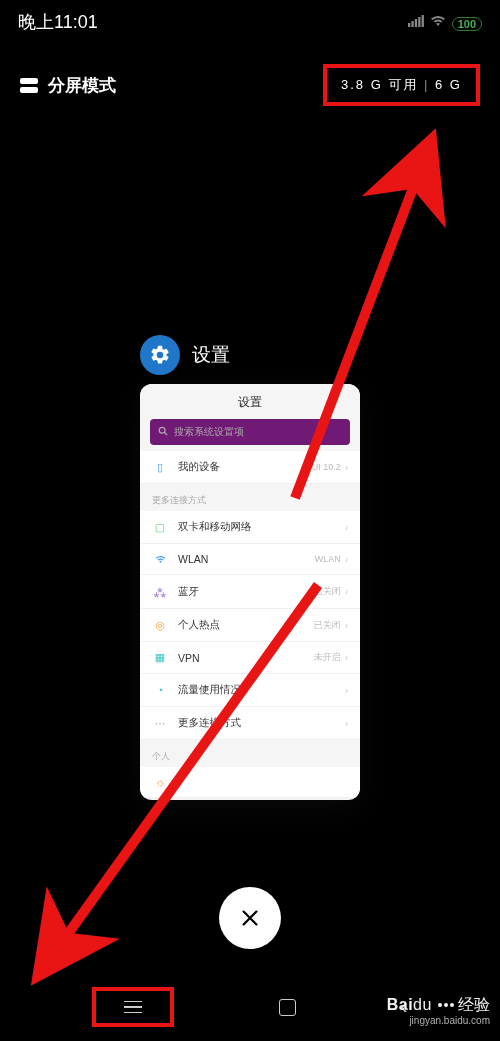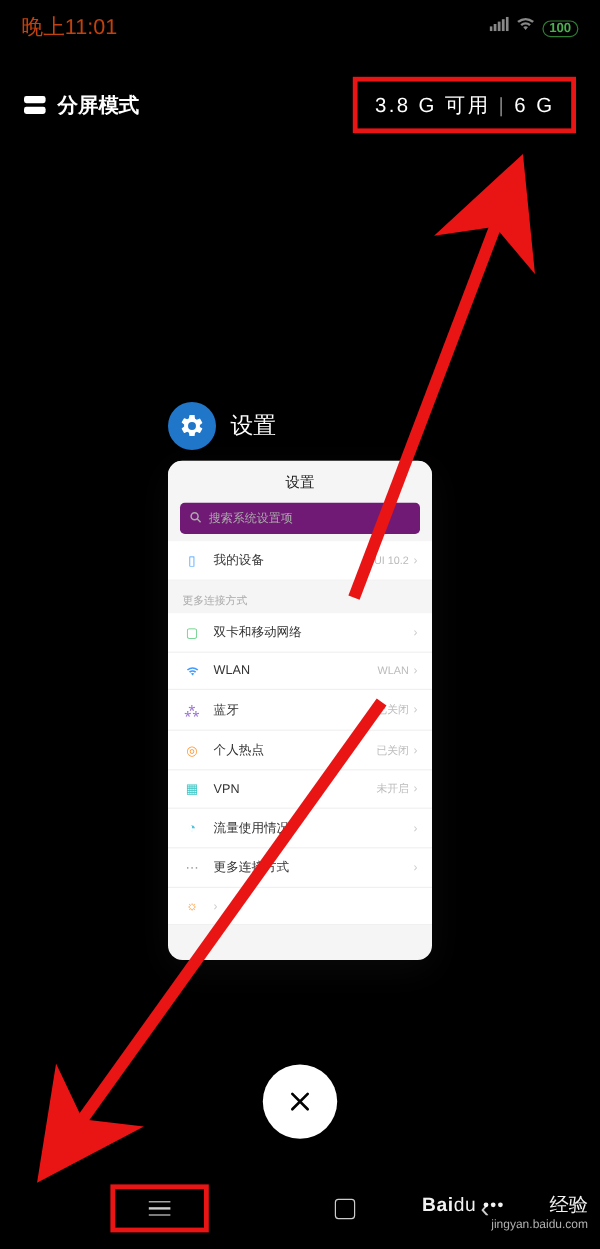--- a/index.html
+++ b/index.html
@@ -12,38 +12,38 @@
       overflow: hidden;
       color: #fff;
     }
     .status-bar {
       display: flex;
       justify-content: space-between;
       align-items: center;
       padding: 8px 18px 4px;
       height: 40px;
     }
-    .status-time { color: #c2410c; font-size: 18px; }
+    .status-time { color: #ffffff; font-size: 18px; }
     .status-right { display: flex; align-items: flex-end; gap: 6px; }
     .sig-icon, .wifi-icon { color: #888; }
     .batt { 
       border: 1.5px solid #2e7d32; border-radius: 8px; 
       padding: 0 5px; font-size: 11px; color: #4caf50; font-weight: 600;
       position: relative;
     }
     
     .top-row {
       display: flex; justify-content: space-between; align-items: center;
       padding: 24px 20px 12px;
     }
     .split-mode { display: flex; align-items: center; gap: 10px; font-size: 17px; color: #fff; font-weight: bold; }
     .split-icon { display: flex; flex-direction: column; gap: 3px; }
     .split-icon span { width: 18px; height: 6px; background: #fff; border-radius: 2px; display: block; }
     .mem-box {
-      border: 4px solid #e91515; padding: 8px 14px; font-size: 17px; color: #fff;
+      border: 4px solid #e91515; padding: 8px 14px; font-size: 13px; color: #fff;
       letter-spacing: 2px;
     }
     .mem-box .div { opacity: .5; }
 
     .card-header {
       position: absolute; left: 140px; top: 335px;
       display: flex; align-items: center; gap: 12px;
     }
     .gear-wrap {
       width: 40px; height: 40px; border-radius: 50%; background: #2076c8;
@@ -108,21 +108,21 @@
     .arrow { position: absolute; pointer-events: none; }
     .arrow svg { overflow: visible; }
 
     .watermark {
       position: absolute; right: 10px; bottom: 14px;
       text-align: right; color: #fff; opacity: .95;
       font-size: 11px; line-height: 1.25;
     }
     .watermark .b { font-size: 16px; font-weight: 700; letter-spacing: .5px; text-align: center; }
     .watermark .b .du { font-weight: 400; }
-    .watermark .jy { font-size: 16px; margin-left: 35px; }
+    .watermark .jy { font-size: 16px; }
     .watermark .url { color: #bbb; font-size: 10px; }
     .paw { display:inline-block; position: relative; top:-3px; margin-left:2px;}
     .paw i{ display:inline-block; width:4px;height:4px;background:#fff;border-radius:50%; margin:0 1px;}
   </style>
 </head>
 <body>
 
 <div class="status-bar">
   <span class="status-time">晚上11:01</span>
   <div class="status-right">
@@ -226,20 +226,21 @@
       <span class="ic c-cyan">◔</span>
       <span class="txt">流量使用情况</span>
       <span class="chev">›</span>
     </div>
     <div class="row">
       <span class="ic c-grey">⋯</span>
       <span class="txt">更多连接方式</span>
       <span class="chev">›</span>
     </div>
   </div>
+  <div class="sect">个人</div>
   <div class="list">
     <div class="row">
       <span class="ic c-orange">☼</span>
       <span class="chev">›</span>
     </div>
 
   </div>
 </div>
 
 <div class="close-btn">

